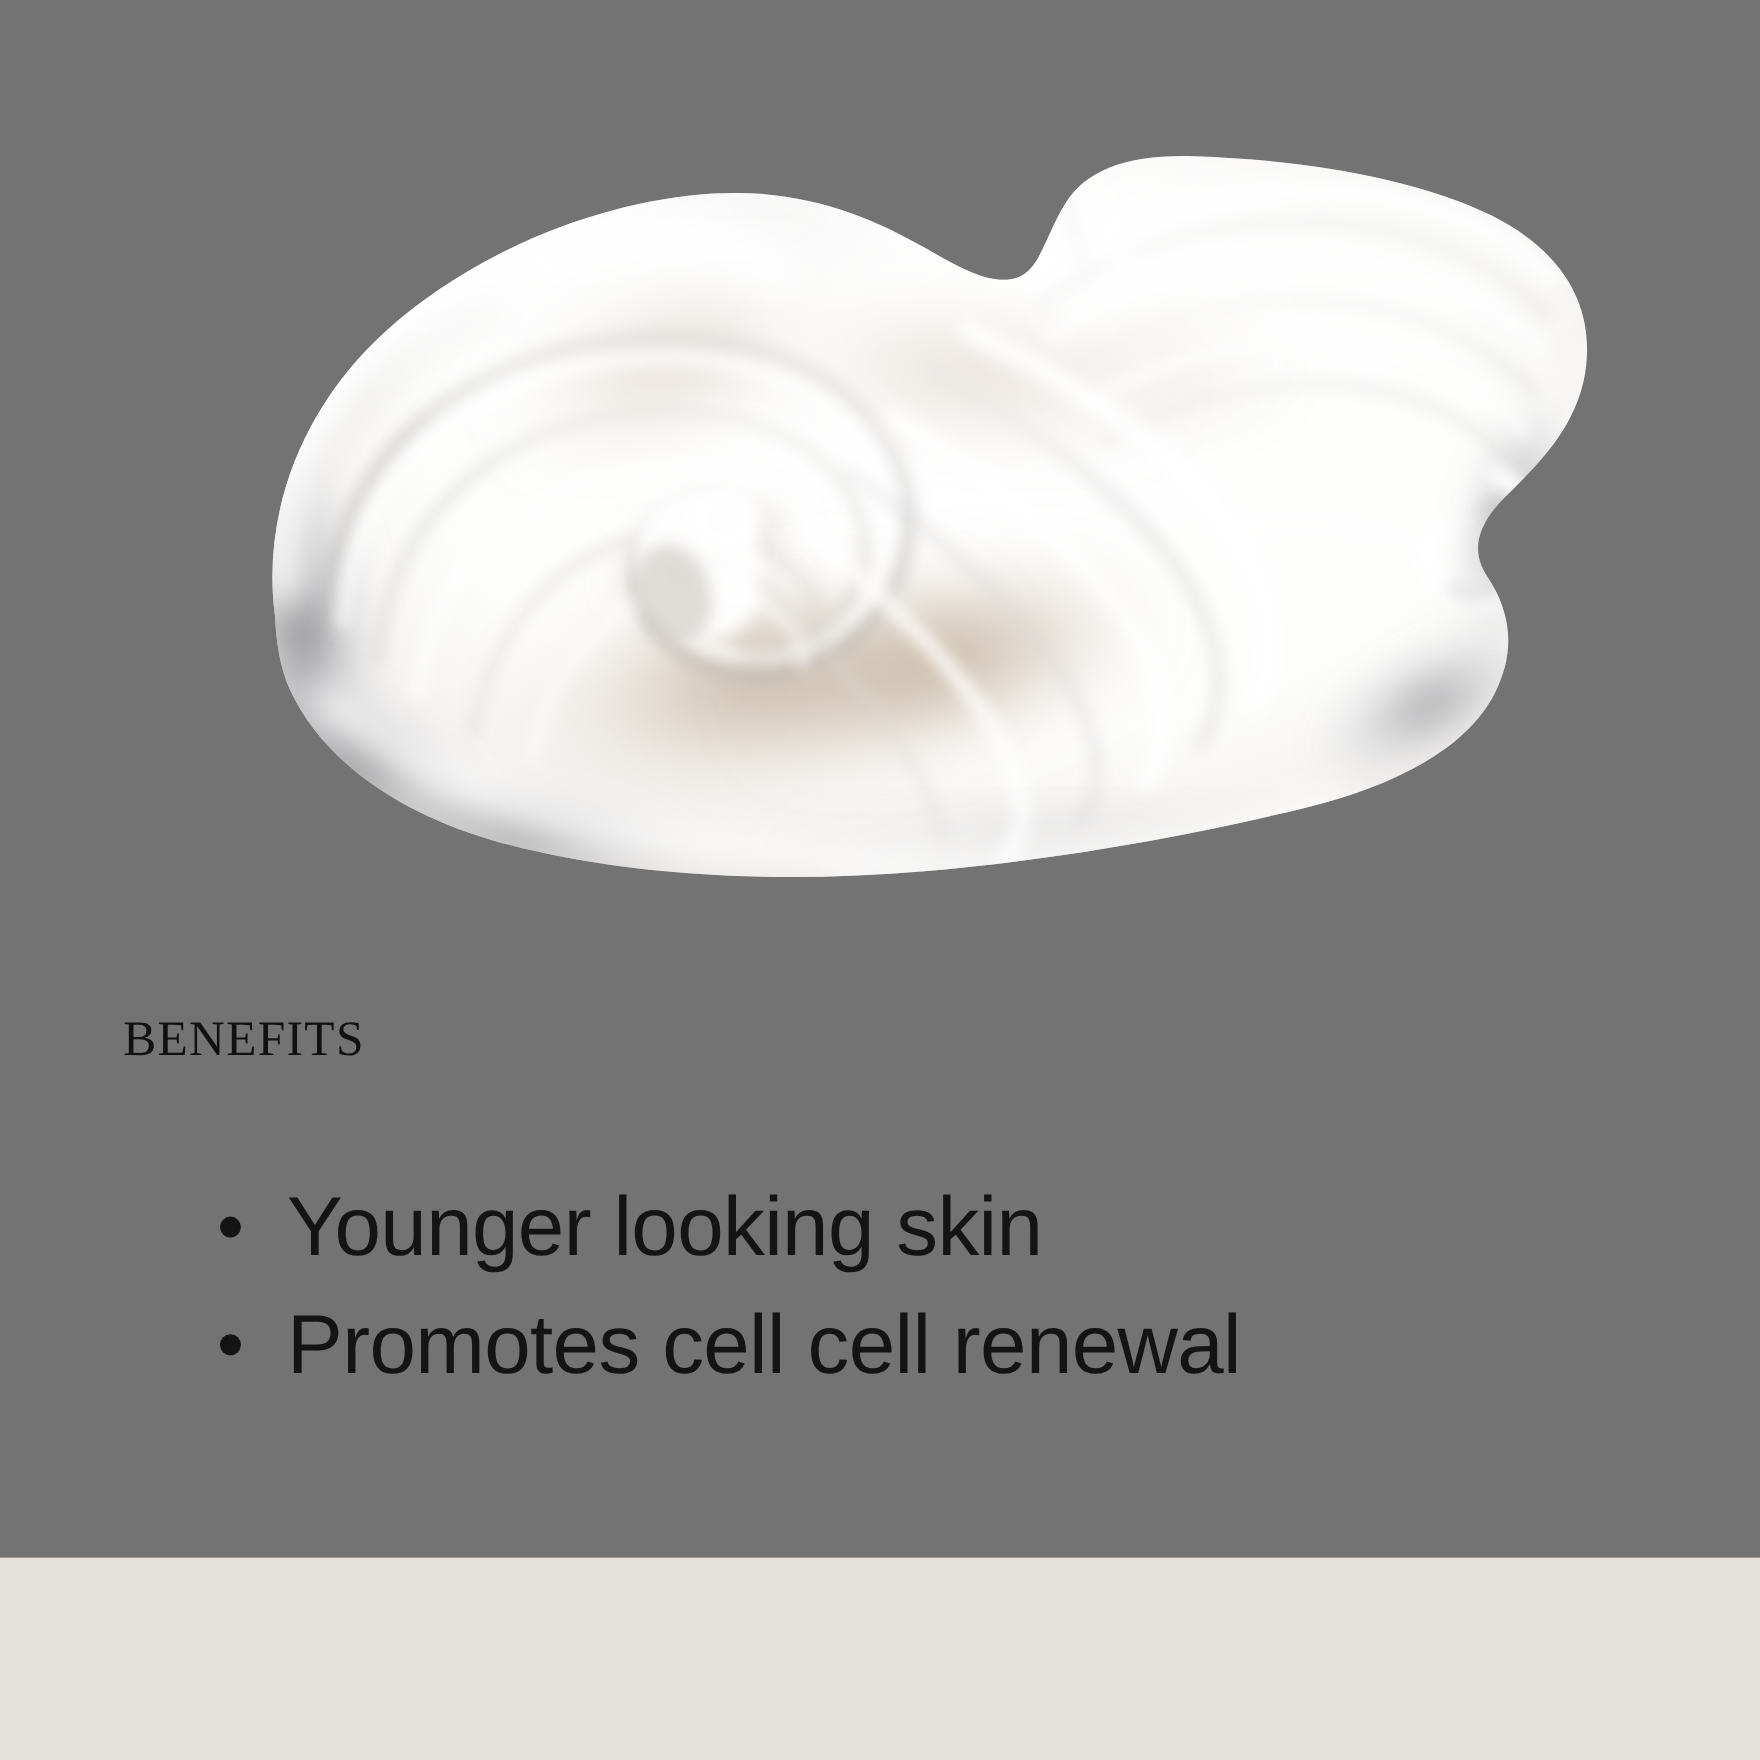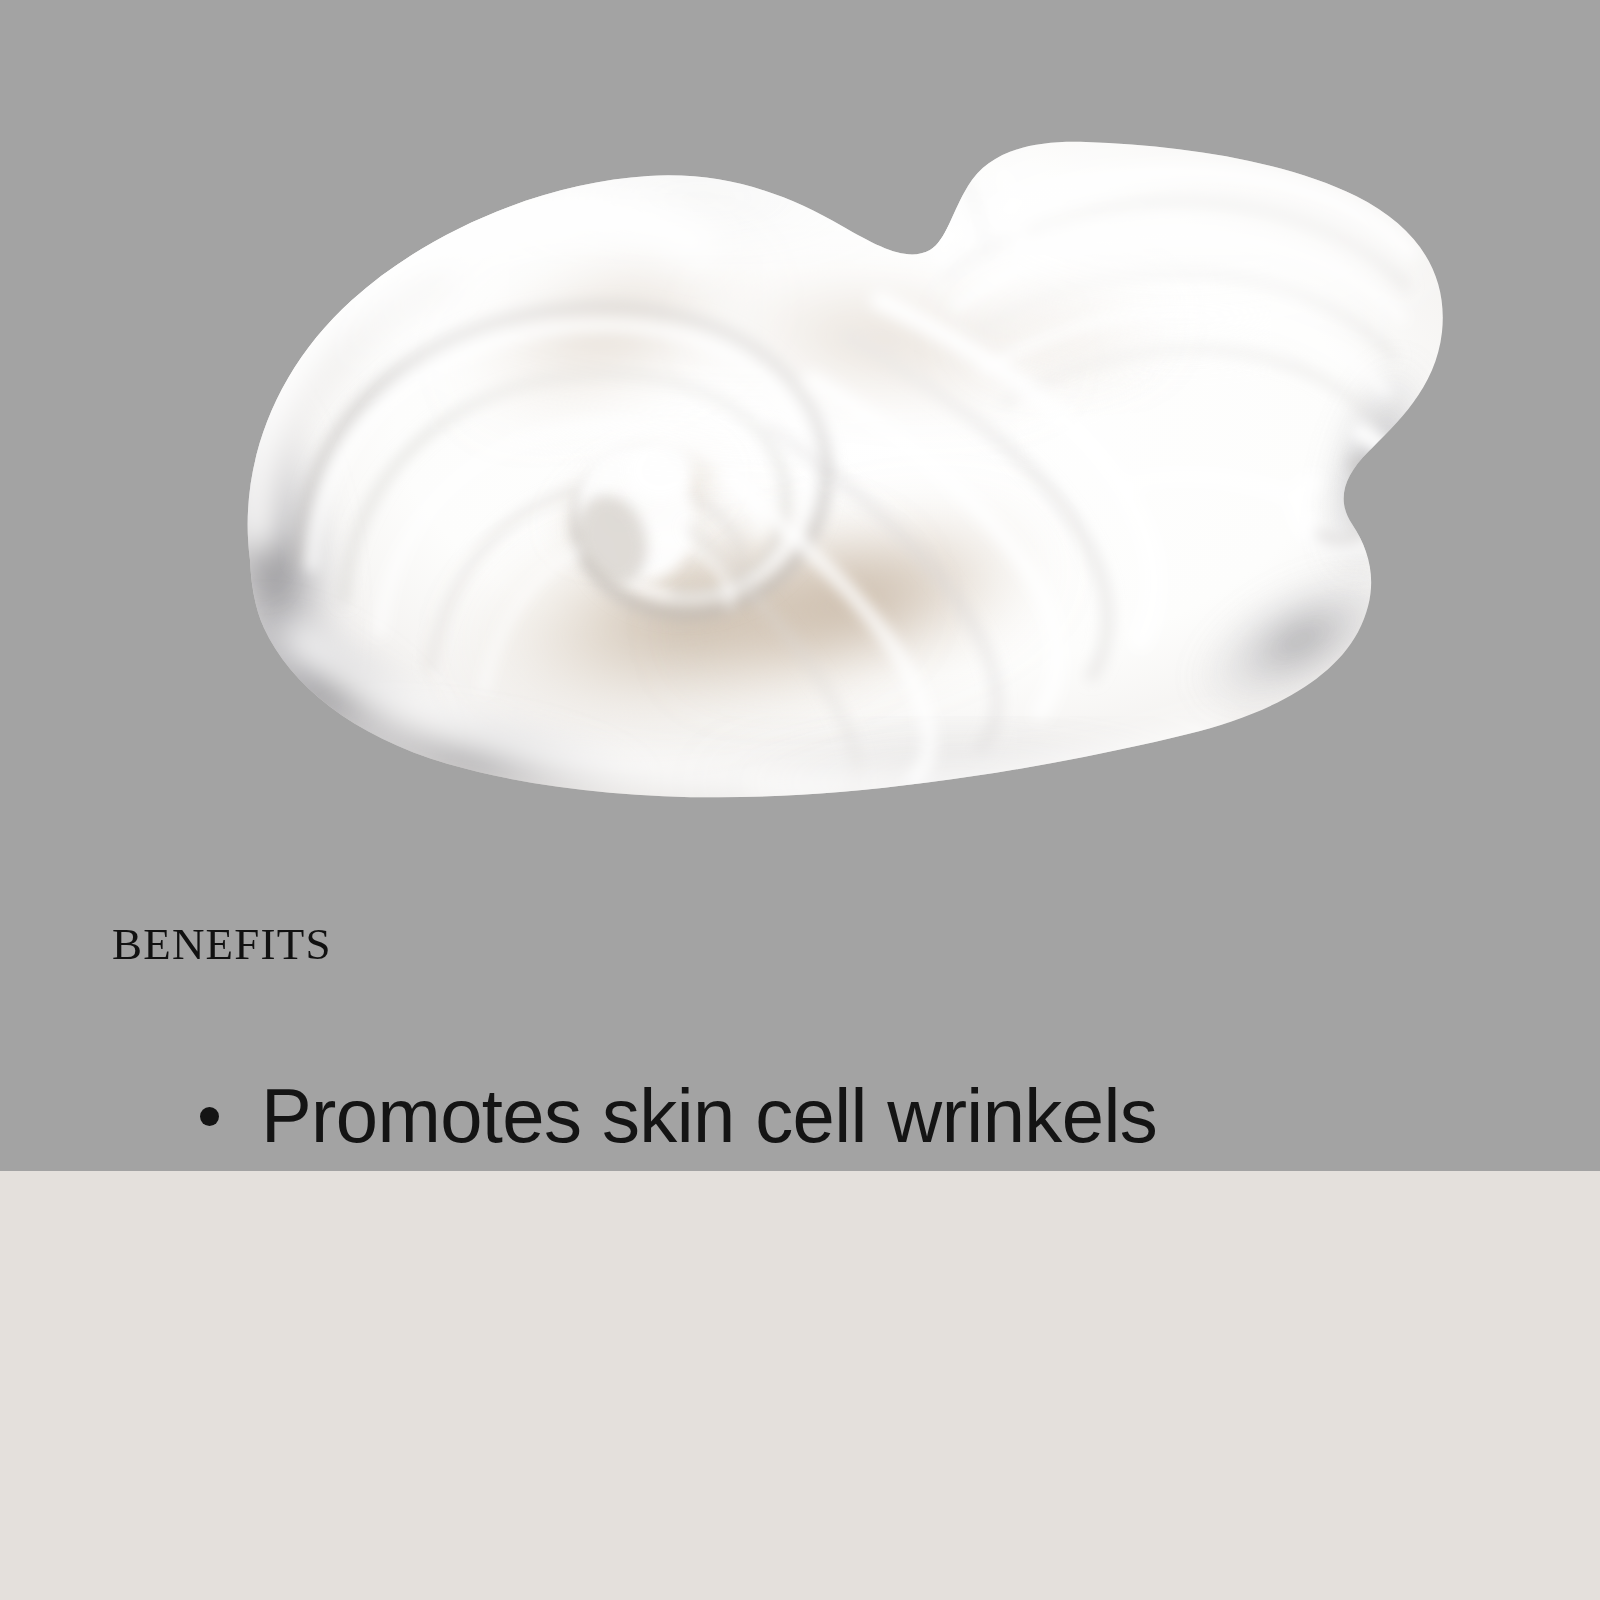--- a/index.html
+++ b/index.html
@@ -9,22 +9,22 @@
   body {
     width: 1600px;
     height: 1600px;
     background: #e4e0dc;
     font-family: "Liberation Sans", sans-serif;
     overflow: hidden;
   }
   #page {
     position: relative;
     width: 1600px;
-    height: 1171px;
-    background: #a3a3a3;
+    height: 1416px;
+    background: #737373;
   }
 
   
   #hero {
     position: absolute;
     left: 0;
     top: 0;
     width: 1600px;
     height: 840px;
   }
@@ -242,18 +242,22 @@
       </g>
     </svg>
   </div>
 
   <section id="benefits-section">
     <h2 id="benefits-heading">BENEFITS</h2>
 
     <ul id="benefits-list">
       <li>
         <span class="bullet-dot"></span>
-        <span class="bullet-text">Promotes skin cell wrinkels</span>
+        <span class="bullet-text">Younger looking skin</span>
+      </li>
+      <li>
+        <span class="bullet-dot"></span>
+        <span class="bullet-text">Promotes cell cell renewal</span>
       </li>
     </ul>
   </section>
 
 </div>
 
 </body></html>

